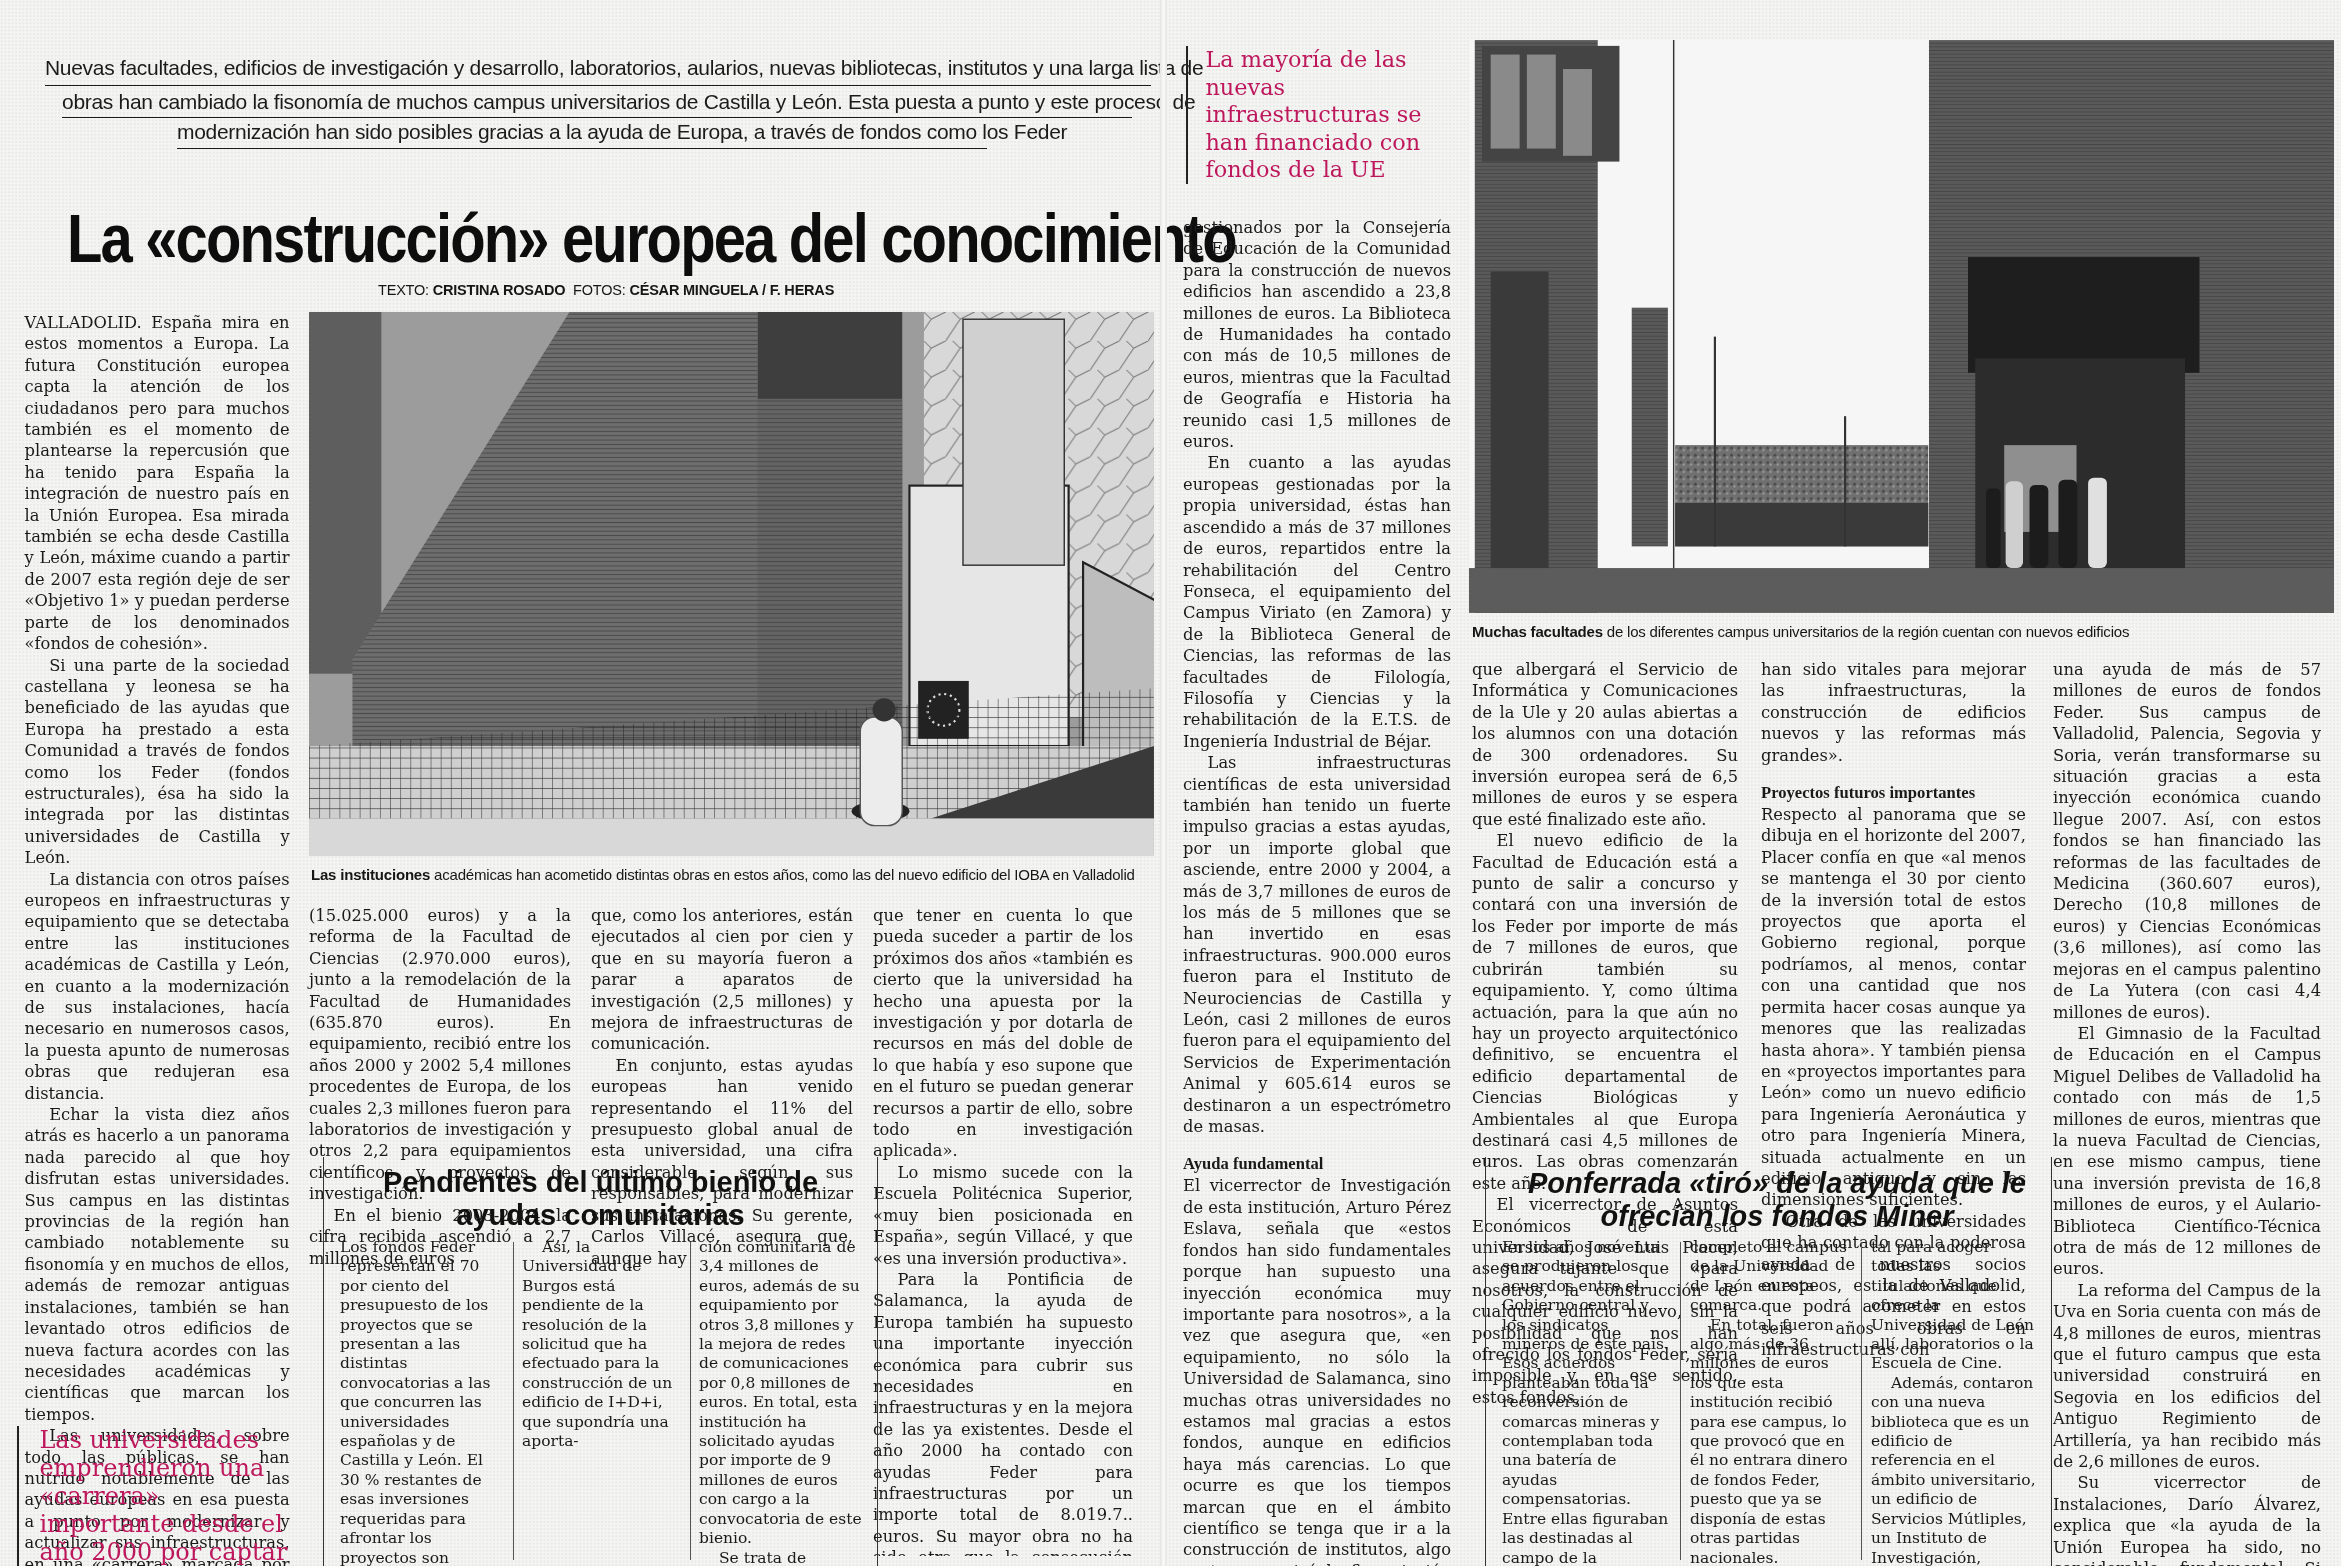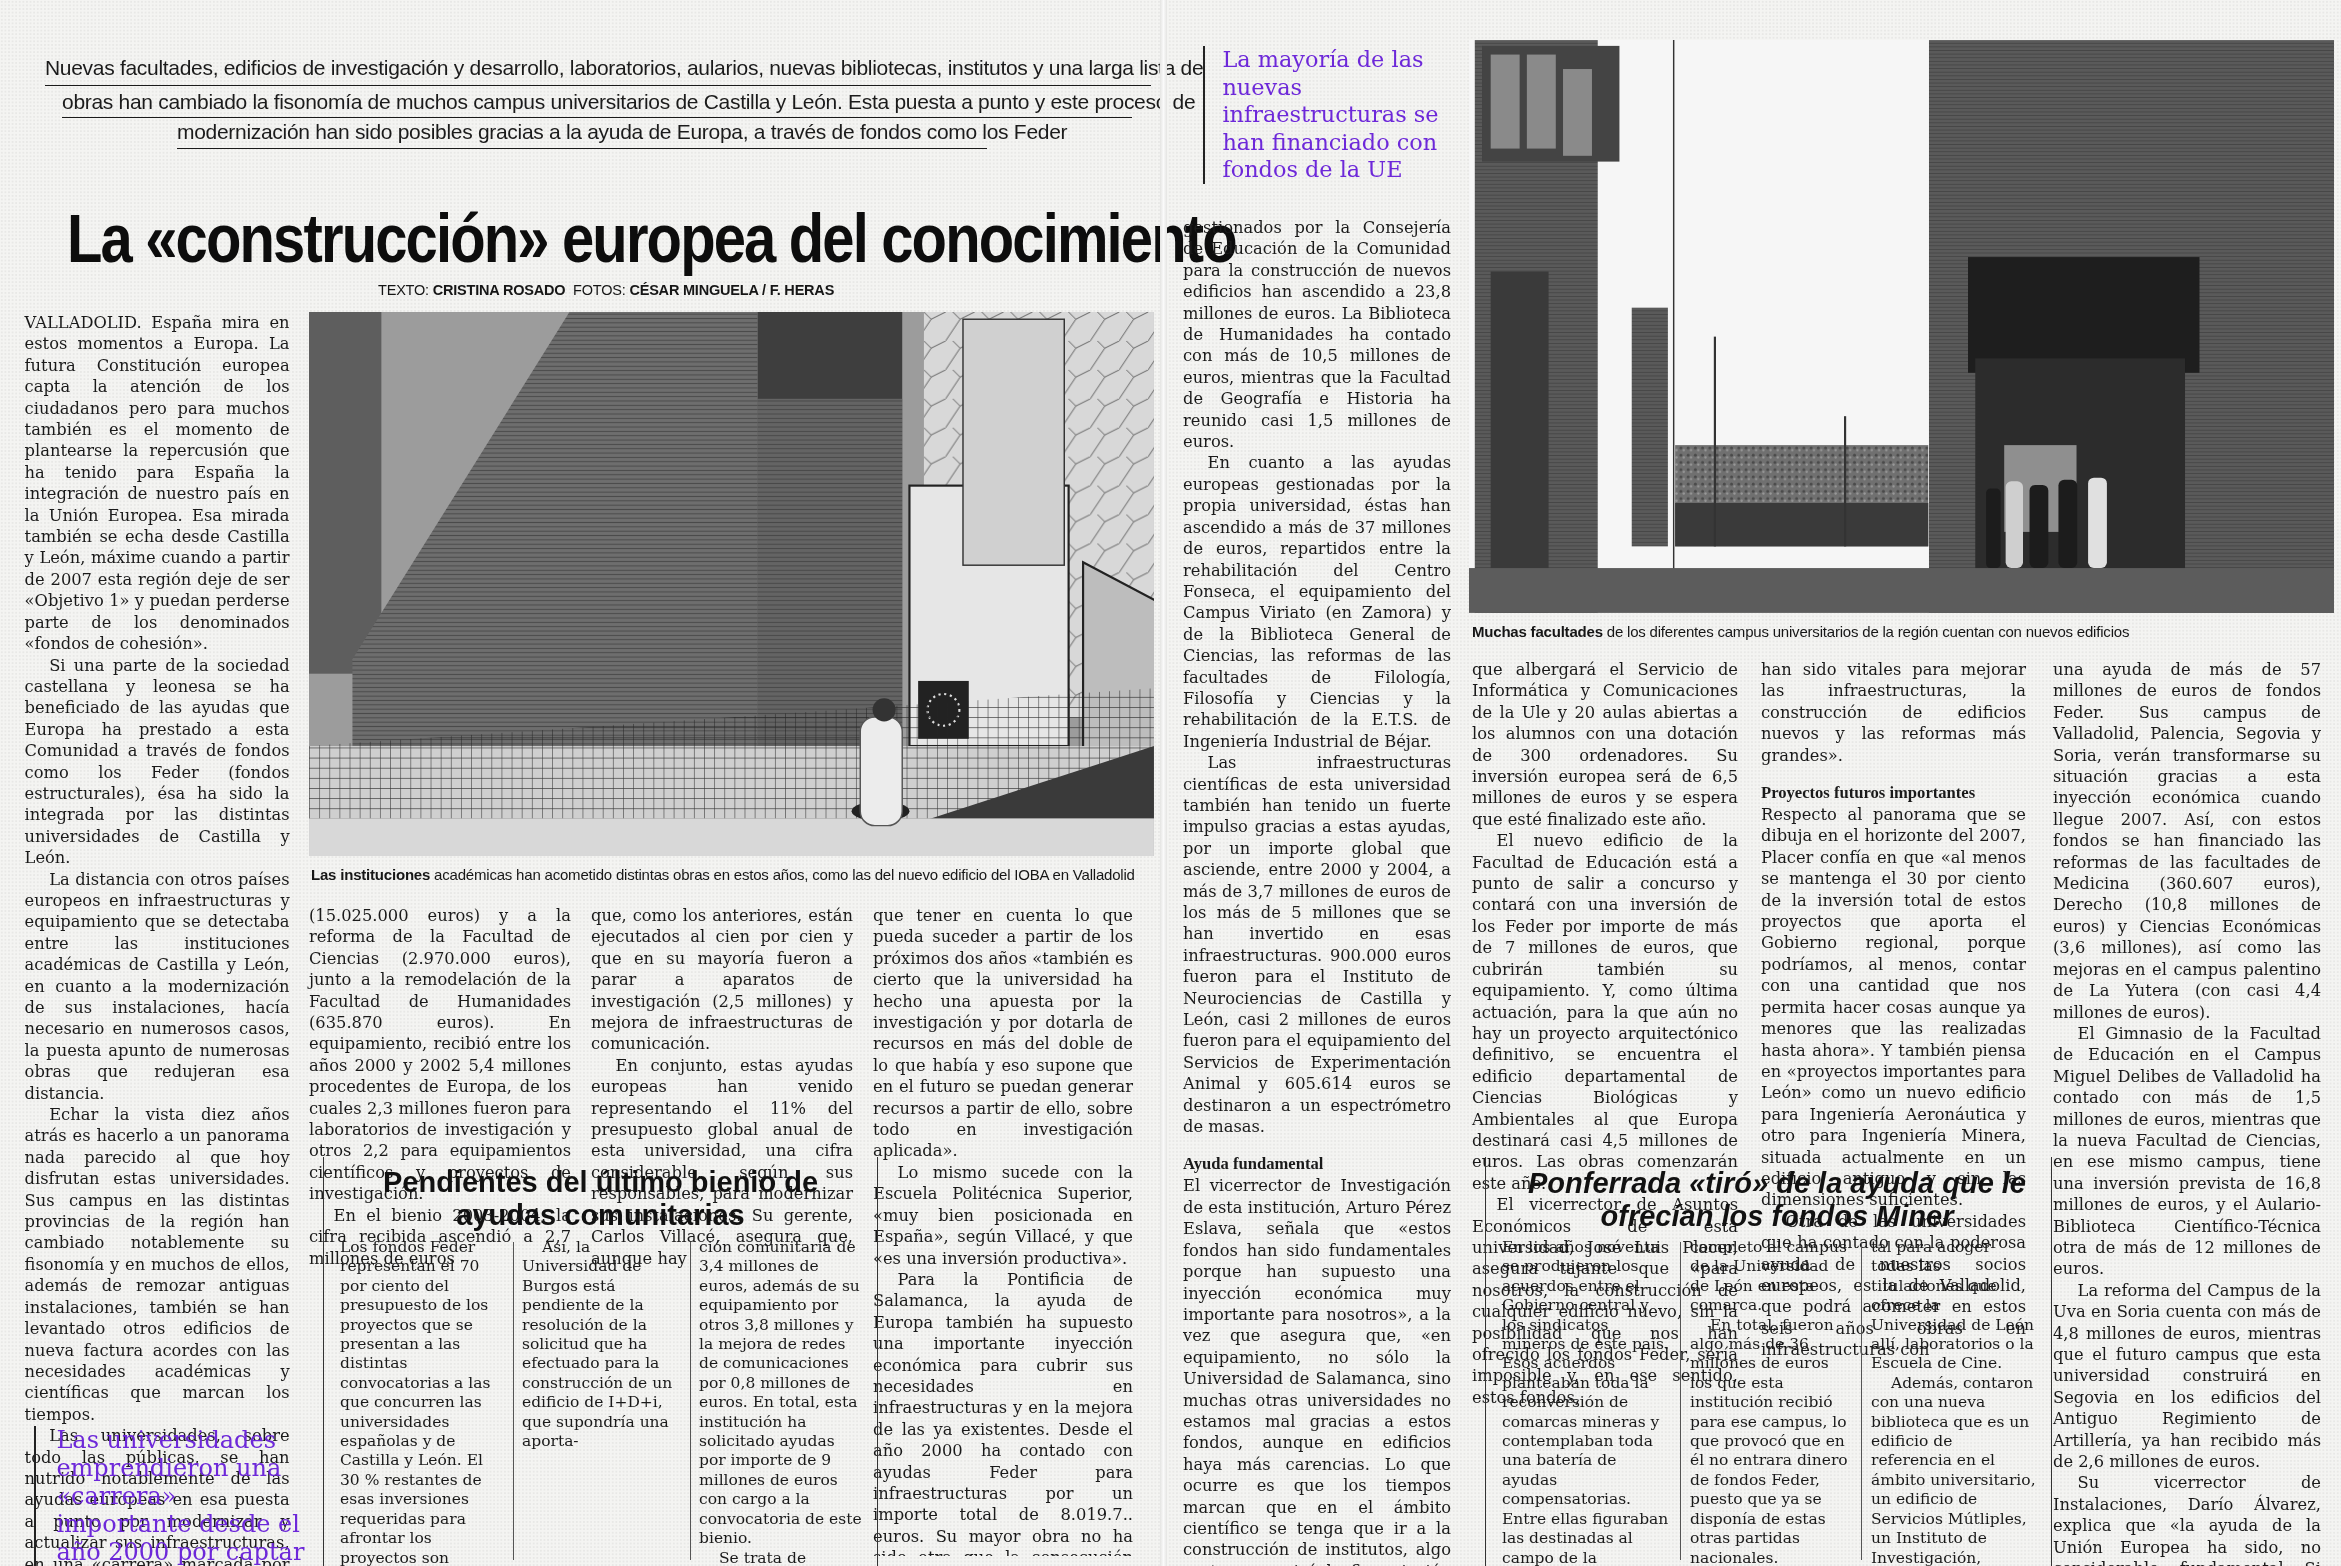--- a/index.html
+++ b/index.html
@@ -8,21 +8,21 @@
   .abs { position: absolute; }
   .col { position: absolute; font-family: "DejaVu Serif", serif; font-size: 16.3px; line-height: 21.4px; text-align: justify; hyphens: auto; color: #1a1a1a; }
   .col p { text-indent: 24.6px; }
   .col p.first { text-indent: 0; }
   .col h4 { font-family: Liberation Serif, serif; font-weight: 700; font-size: 16.6px; line-height: 22px; margin-top: 16px; text-align: left; }
   .kicker-line { position: absolute; font-family: "Liberation Sans", sans-serif; font-size: 21px; letter-spacing: -0.3px; text-align: center; color: #1b1b1b; white-space: nowrap; }
   .rule { position: absolute; height: 2.2px; background: #1b1b1b; }
   .headline { position: absolute; font-family: "Liberation Sans", sans-serif; font-weight: 700; font-size: 69px; letter-spacing: -2.2px; transform: scaleX(0.84); transform-origin: left top; white-space: nowrap; color: #0d0d0d; }
   .byline { position: absolute; font-family: "Liberation Sans", sans-serif; font-size: 14.5px; letter-spacing: -0.2px; white-space: nowrap; }
   .byline b { font-weight: 700; }
-  .pullquote { position: absolute; font-family: "DejaVu Serif", serif; font-size: 24px; line-height: 28px; color: #6d28d9; border-left: 2.2px solid #222; padding-left: 20px; margin-left: 17px; }
+  .pullquote { position: absolute; font-family: "DejaVu Serif", serif; font-size: 24px; line-height: 28px; color: #be185d; border-left: 2.2px solid #222; padding-left: 20px; }
   .photo { position: absolute; overflow: hidden; background: #777; }
   .caption { position: absolute; font-family: "Liberation Sans", sans-serif; font-size: 15px; letter-spacing: -0.2px; white-space: nowrap; }
   .caption b { font-weight: 700; }
   .box { position: absolute; border-left: 1.4px solid #333; border-right: 1.4px solid #333; margin-left: 16px; }
   .box-title { position: absolute; font-family: "Liberation Sans", sans-serif; font-weight: 700; font-size: 29px; line-height: 33px; text-align: center; color: #111; }
   .box-col { position: absolute; font-family: "DejaVu Serif", serif; font-size: 15.5px; line-height: 19.4px; text-align: left; color: #1a1a1a; }
   .box-col p { text-indent: 20px; }
   .box-col p.first { text-indent: 0; }
   .vrule { position: absolute; width: 1.1px; background: #555; }
   .grain { position: absolute; inset: 0; pointer-events: none;

